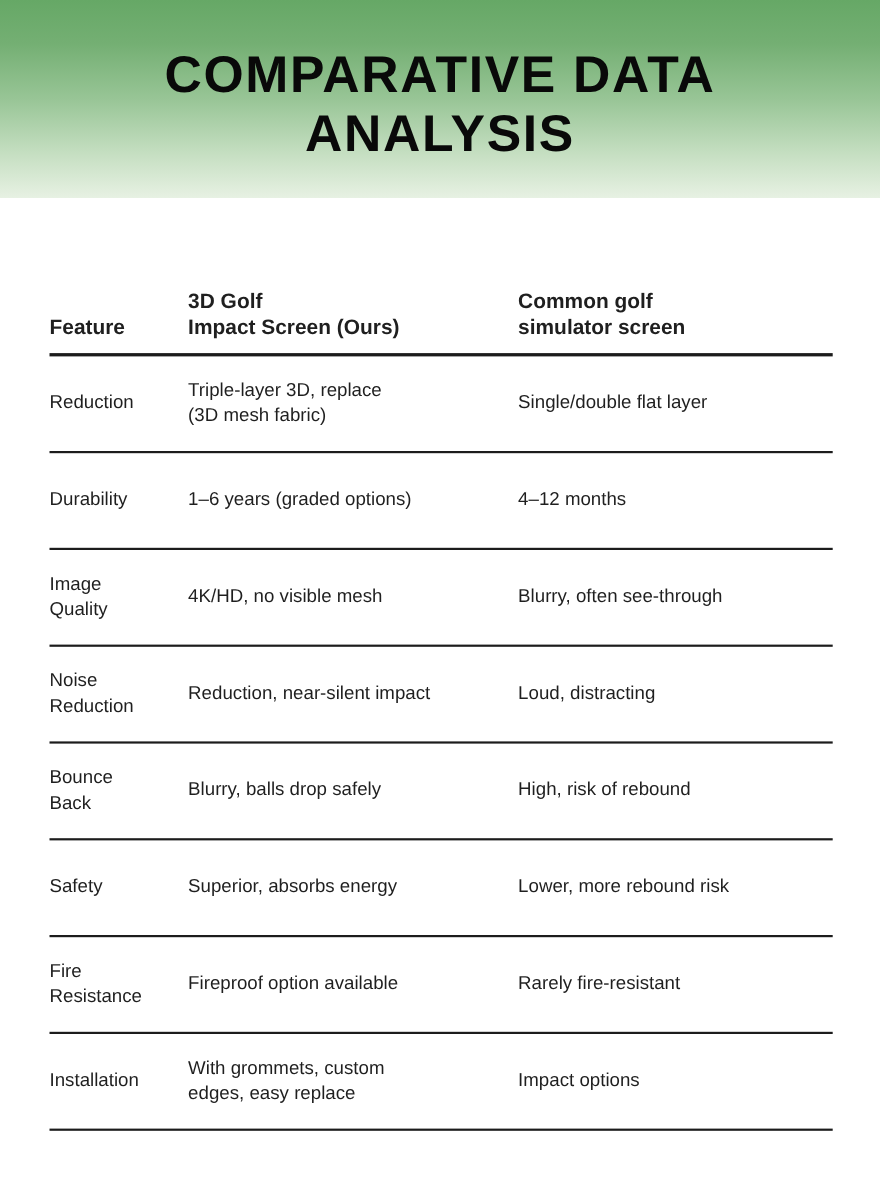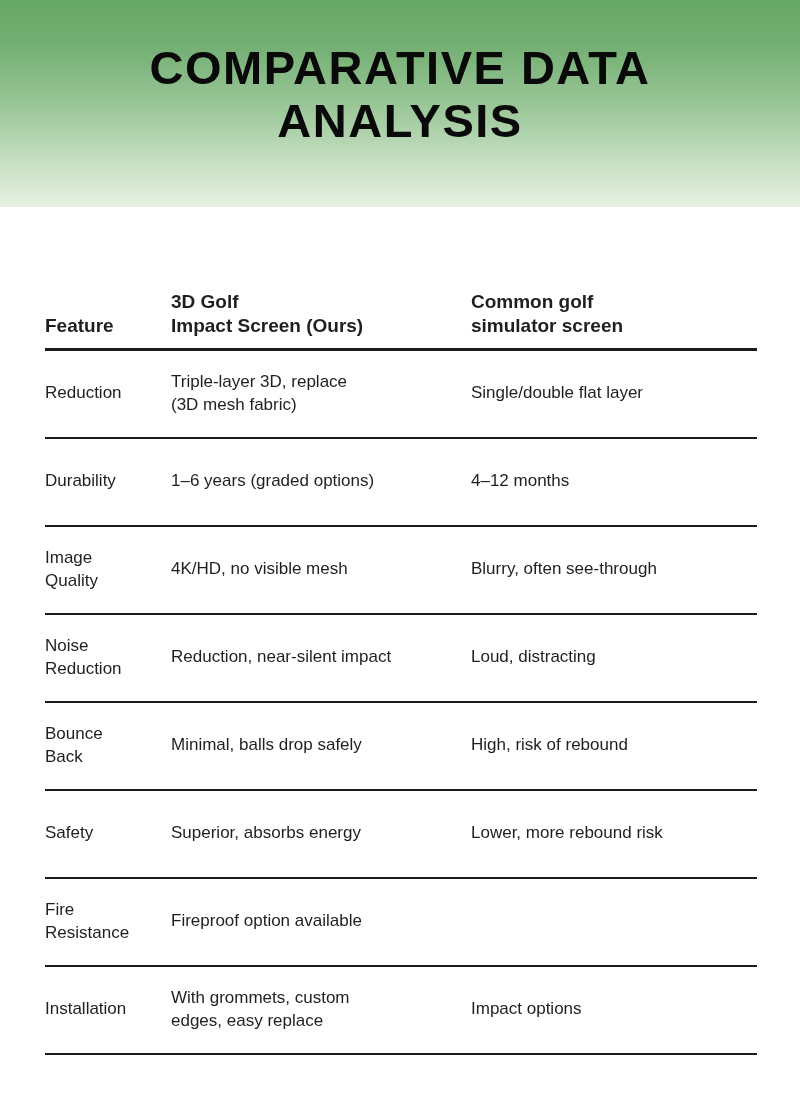--- a/index.html
+++ b/index.html
@@ -9,21 +9,21 @@
   body {
     width: 800px;
     height: 1094px;
     background: #ffffff;
     font-family: "Liberation Sans", "DejaVu Sans", sans-serif;
     color: #1f1f1f;
     overflow: hidden;
   }
   .banner {
     width: 800px;
-    height: 207px;
+    height: 180px;
     background: linear-gradient(180deg,
       #66a866 0%,
       #74af73 22%,
       #98c596 50%,
       #c6dfc2 78%,
       #e7f1e3 100%);
     display: flex;
     align-items: flex-start;
     justify-content: center;
   }
@@ -109,34 +109,35 @@
   <div class="trow">
     <div class="td">Noise
 Reduction</div>
     <div class="td">Reduction, near-silent impact</div>
     <div class="td">Loud, distracting</div>
   </div>
 
   <div class="trow">
     <div class="td">Bounce
 Back</div>
-    <div class="td">Minimal, balls drop safely</div>
+    <div class="td">Blurry, balls drop safely</div>
     <div class="td">High, risk of rebound</div>
   </div>
 
   <div class="trow">
     <div class="td">Safety</div>
     <div class="td">Superior, absorbs energy</div>
     <div class="td">Lower, more rebound risk</div>
   </div>
 
   <div class="trow">
     <div class="td">Fire
 Resistance</div>
     <div class="td">Fireproof option available</div>
+    <div class="td">Rarely fire-resistant</div>
   </div>
 
   <div class="trow">
     <div class="td">Installation</div>
     <div class="td">With grommets, custom
 edges, easy replace</div>
     <div class="td">Impact options</div>
   </div>
 
 </div>

